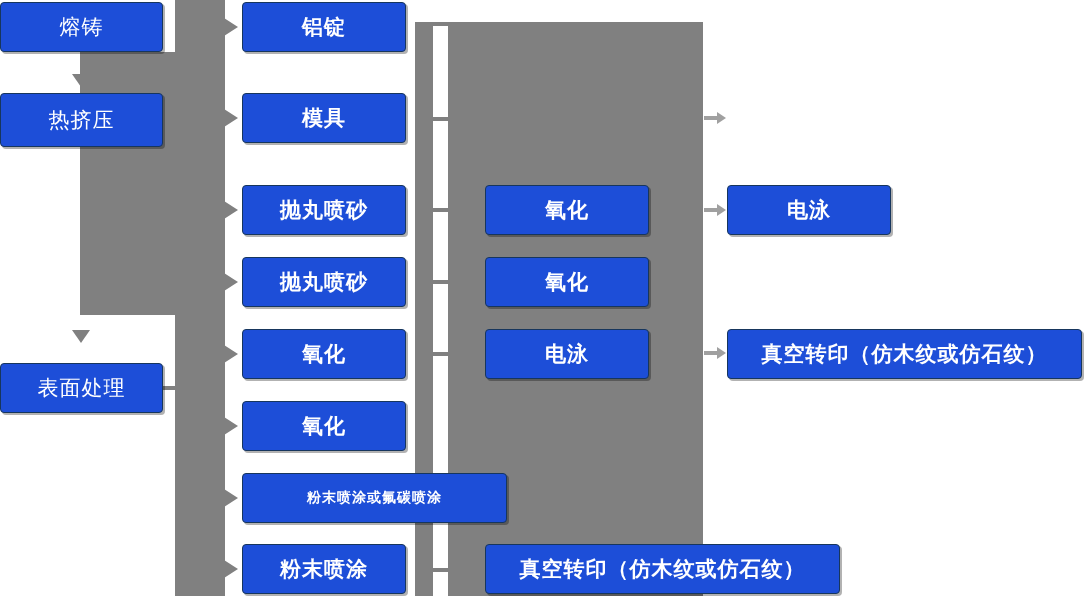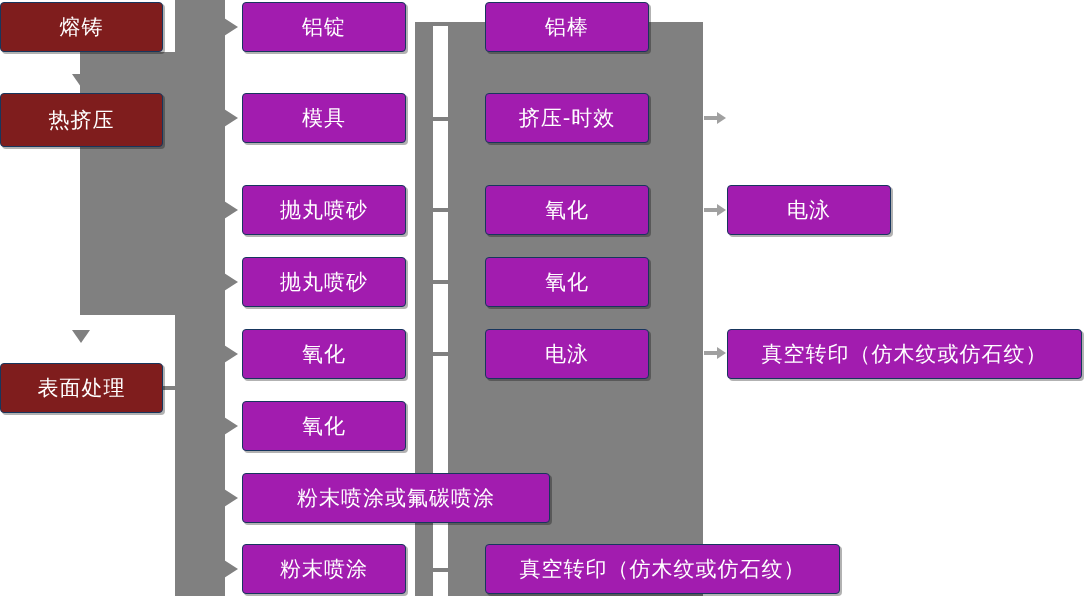--- a/index.html
+++ b/index.html
@@ -58,22 +58,22 @@
     align-items:center;
     justify-content:center;
     color:#ffffff;
     border-radius:4px;
     border:1px solid #17365d;
     box-shadow:2px 2px 0 rgba(0,0,0,0.30);
     letter-spacing:1px;
     white-space:nowrap;
     user-select:none;
   }
-  .node.dark{ background:#7f1d1d; }
-  .node.bright{ background:#a21caf; }
+  .node.dark{ background:#1d4ed8; }
+  .node.bright{ background:#1d4ed8;font-weight:bold; }
   .node span{ pointer-events:none; }
 </style>
 </head>
 <body>
 
 <div id="canvas">
 
   <div class="bus" style="left:80px; top:52px; width:145px; height:92px;"></div>
 
   <div class="bus-arrow-down" style="left:72px; top:74px;"></div>
@@ -139,35 +139,29 @@
   </div>
 
   <div class="node bright" style="left:242px; top:329px; width:164px; height:50px; font-size:21px;">
     <span>氧化</span>
   </div>
 
   <div class="node bright" style="left:242px; top:401px; width:164px; height:50px; font-size:21px;">
     <span>氧化</span>
   </div>
 
-  <div class="node bright" style="left:242px; top:473px; width:308px; height:50px; font-size:21px;">
+  <div class="node bright" style="left:242px; top:473px; width:265px; height:50px; font-size:14px;">
     <span>粉末喷涂或氟碳喷涂</span>
   </div>
 
   <div class="node bright" style="left:242px; top:544px; width:164px; height:50px; font-size:21px;text-align:right;">
     <span>粉末喷涂</span>
   </div>
 
-  <div class="node bright" style="left:485px; top:2px; width:164px; height:50px; font-size:21px;">
-    <span>铝棒</span>
-  </div>
 
-  <div class="node bright" style="left:485px; top:93px; width:164px; height:50px; font-size:21px;">
-    <span>挤压-时效</span>
-  </div>
 
   <div class="node bright" style="left:485px; top:185px; width:164px; height:50px; font-size:21px;">
     <span>氧化</span>
   </div>
 
   <div class="node bright" style="left:485px; top:257px; width:164px; height:50px; font-size:21px;">
     <span>氧化</span>
   </div>
 
   <div class="node bright" style="left:485px; top:329px; width:164px; height:50px; font-size:21px;">

